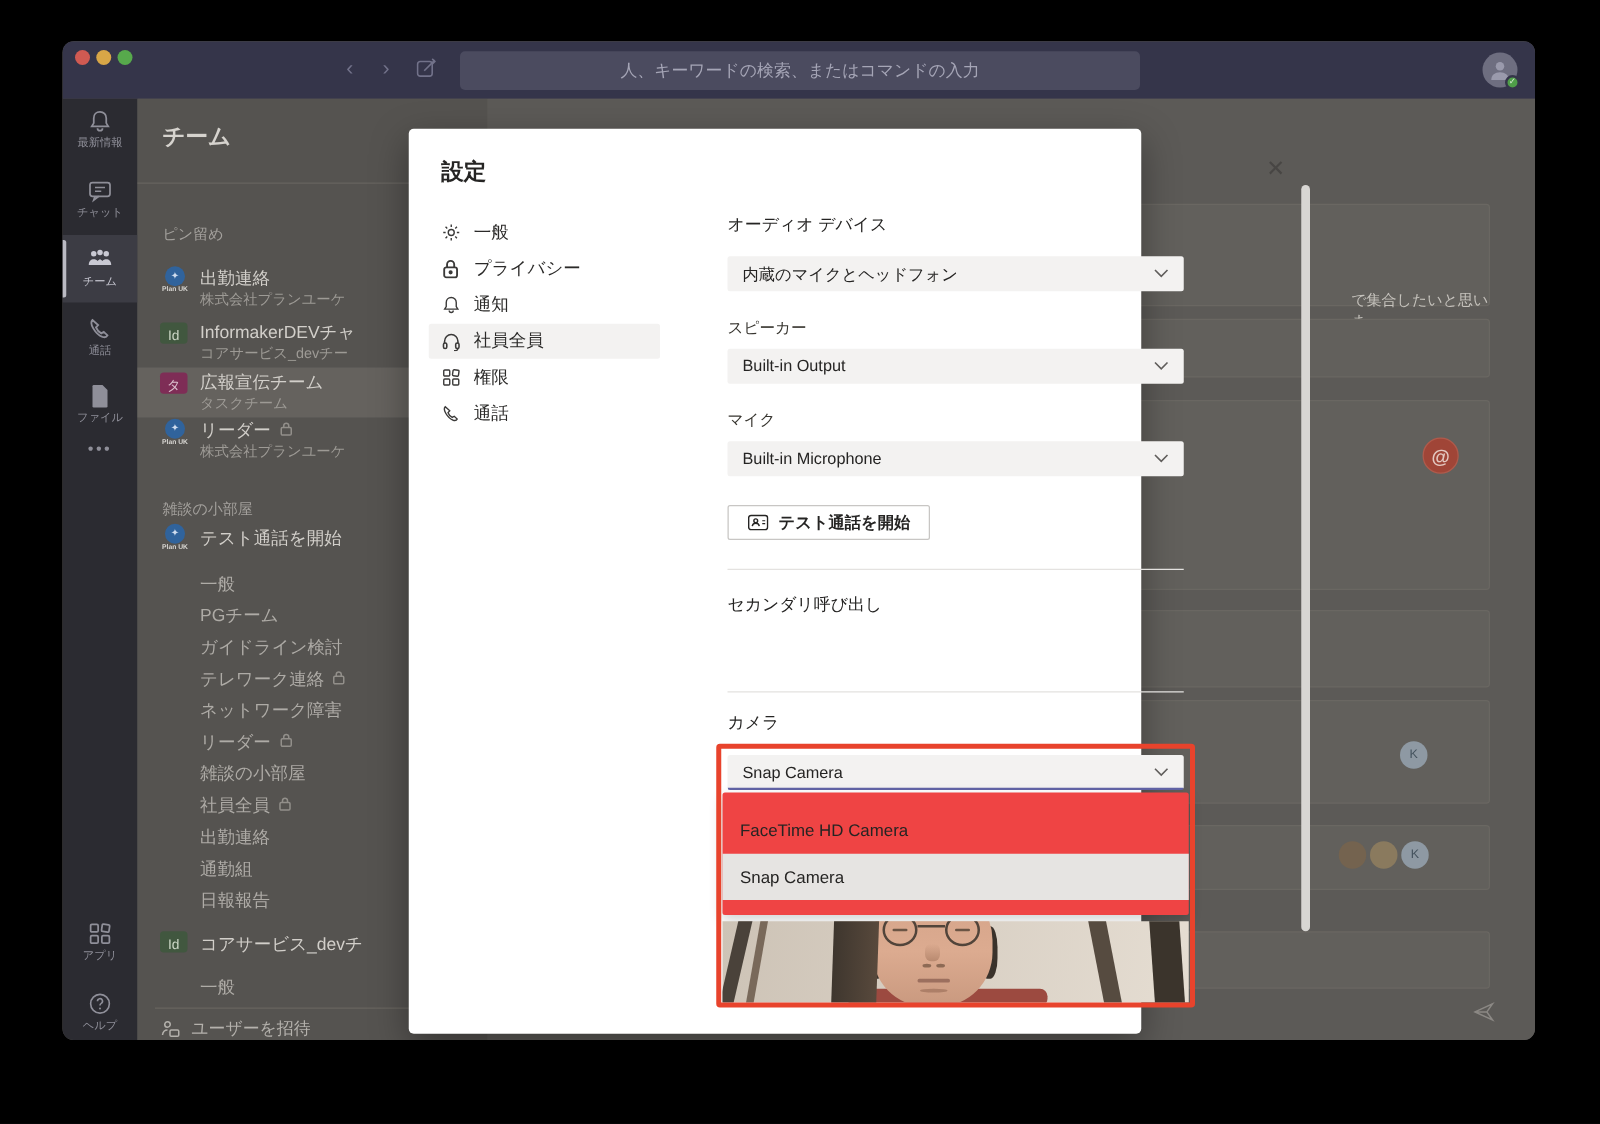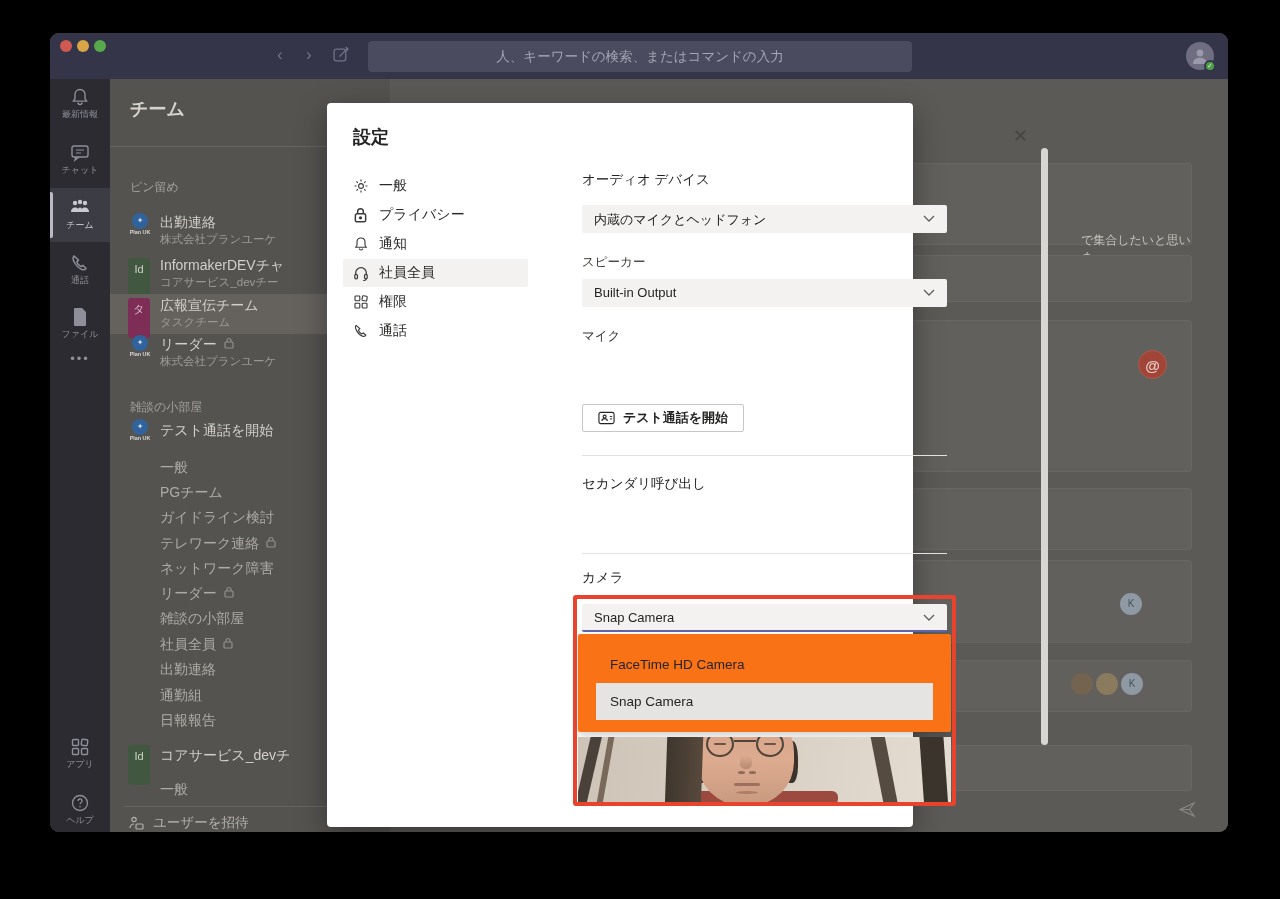--- a/index.html
+++ b/index.html
@@ -33,21 +33,21 @@
   
   #sidebar { position:absolute; left:60px; top:46px; width:280px; height:753px; background:#555350; }
   #sb-title { position:absolute; left:20px; top:18px; font-size:18px; font-weight:bold; color:#d6d3ce; }
   .sb-section { position:absolute; left:20px; font-size:12px; color:#a3a09c; }
   .sb-row { position:absolute; left:0; width:280px; height:40px; }
   .sb-row-sel { background:#65625e; }
   .sb-logo { position:absolute; left:16px; top:2px; width:28px; text-align:center; }
   .logo-circle { width:16px; height:16px; border-radius:50%; background:#30639c; margin:0 auto;
     color:#cfdcee; font-size:8px; line-height:16px; font-weight:bold; }
   .logo-cap { font-size:6px; color:#d8d6d2; font-weight:bold; letter-spacing:0; display:block; transform:scale(.9); }
-  .logo-sq { position:absolute; left:18px; top:4px; width:22px; height:40px; border-radius:3px;
+  .logo-sq { position:absolute; left:18px; top:4px; width:22px; height:17px; border-radius:3px;
     font-size:11px; text-align:center; line-height:22px; }
   .logo-id { background:#41573f; color:#ccd6c6; }
   .logo-ta { background:#7e2d56; color:#dcc0ce; }
   .sb-t1 { position:absolute; left:50px; top:3px; font-size:14px; color:#d2cfca; white-space:nowrap; }
   .sb-t2 { position:absolute; left:50px; top:21px; font-size:11.5px; color:#9d9a95; white-space:nowrap; }
   .chan { position:absolute; left:50px; font-size:14px; color:#aeaba6; white-space:nowrap; }
   .lock { margin-left:7px; opacity:.85; }
   .sb-divider { position:absolute; left:14px; width:252px; height:1px; background:#68655f; }
   .sb-action { position:absolute; left:18px; font-size:13.5px; color:#b4b1ac; }
   .sb-action svg { vertical-align:-3px; margin-right:9px; }
@@ -80,22 +80,22 @@
   .lbl-s { position:absolute; left:255px; font-size:12.5px; color:#37352f; }
   .sel { position:absolute; left:255px; width:365px; height:28px; background:#f3f2f1;
     border-radius:2px; font-size:13px; color:#252423; }
   .sel-val { position:absolute; left:12px; top:6px; }
   .sel .chev { position:absolute; right:12px; top:10px; }
   .dlg-divider { position:absolute; left:255px; width:365px; height:1px; background:#e4e2e0; }
   #test-btn { position:absolute; left:255px; top:301px; width:162px; height:28px; background:#fff;
     border:1px solid #c8c6c4; border-radius:2px; font-size:13px; font-weight:bold; color:#252423;
     display:flex; align-items:center; justify-content:center; gap:8px; cursor:pointer; }
   #camera-sel { border-bottom:2px solid #6264a7; }
-  #cam-dropdown { position:absolute; left:251px; top:531px; width:373px; background:#f97316;
-    box-shadow:0 4px 10px rgba(0,0,0,.18); border-radius:2px; padding:12px 18px; }
+  #cam-dropdown { position:absolute; left:251px; top:531px; width:373px; background:#ef4444;
+    box-shadow:0 4px 10px rgba(0,0,0,.18); border-radius:2px; padding:12px 0; }
   .cam-opt { height:37px; font-size:13.5px; color:#252423; display:flex; align-items:center;
     padding-left:14px; }
   .cam-opt-sel { background:#e6e4e2; }
   #red-box { position:absolute; left:246px; top:492px; width:383px; height:211px;
     border:4px solid #e8432c; border-radius:3px; pointer-events:none; z-index:30; }
   
   #cam-preview { position:absolute; left:251px; top:634px; width:373px; height:65px; overflow:hidden;
     background:linear-gradient(100deg,#cdc3b6 0%,#d8cfc3 45%,#e5ddd2 100%); }
   .cpv { position:absolute; }
 </style>
@@ -395,20 +395,26 @@
 
     <div class="lbl-s" style="top:151px">スピーカー</div>
     <div class="sel" style="top:176px">
       <span class="sel-val">Built-in Output</span>
       <svg class="chev" width="12" height="8" viewBox="0 0 12 8">
           <path d="M1 1l5 5 5-5" fill="none" stroke="#605e5c" stroke-width="1.3"></path>
         </svg>
     </div>
 
     <div class="lbl-s" style="top:225px">マイク</div>
+    <div class="sel" style="top:250px">
+      <span class="sel-val">Built-in Microphone</span>
+      <svg class="chev" width="12" height="8" viewBox="0 0 12 8">
+          <path d="M1 1l5 5 5-5" fill="none" stroke="#605e5c" stroke-width="1.3"></path>
+        </svg>
+    </div>
 
     <div id="test-btn">
       <svg width="17" height="14" viewBox="0 0 18 14" fill="none" stroke="#252423" stroke-width="1.2">
         <rect x="1" y="1" width="16" height="12" rx="2"></rect>
           <circle cx="7" cy="5.5" r="1.6"></circle>
           <path d="M4 10c.3-1.6 1.5-2.4 3-2.4s2.7.8 3 2.4"></path>
           <path d="M12.5 5.5h2.5M12.5 8h2.5" stroke-width="1"></path>
       </svg>
       <span>テスト通話を開始</span>
     </div>

